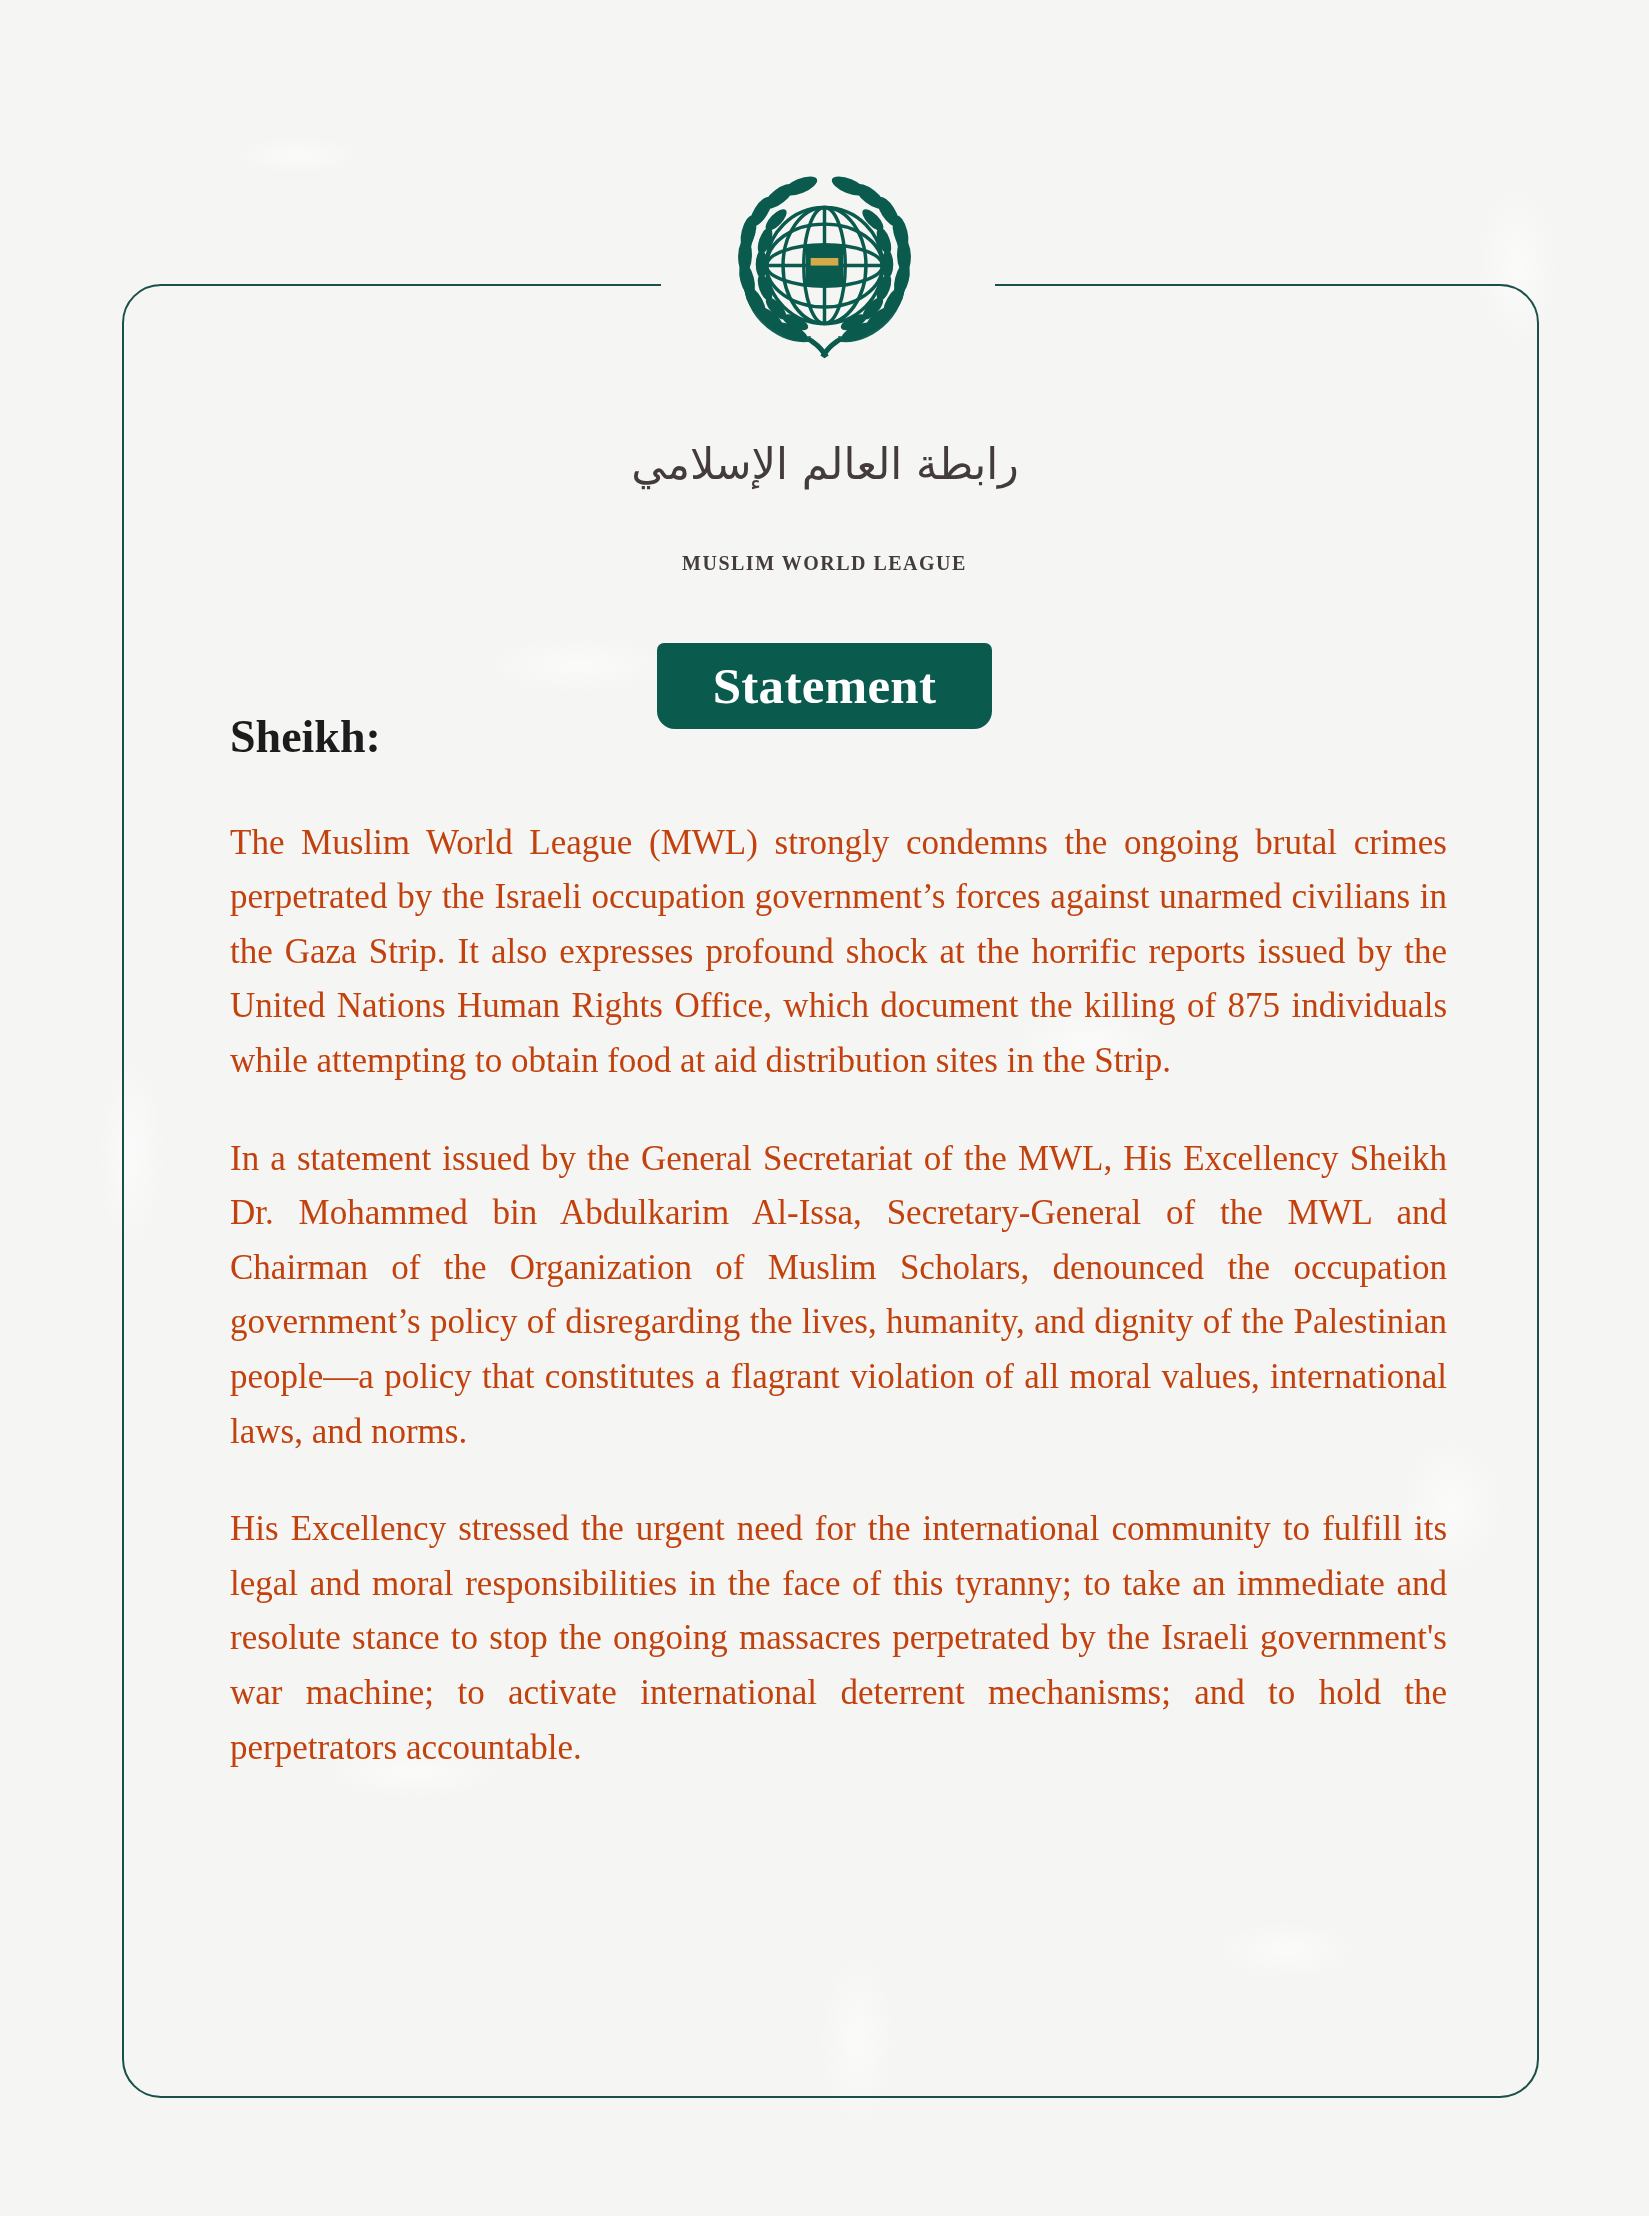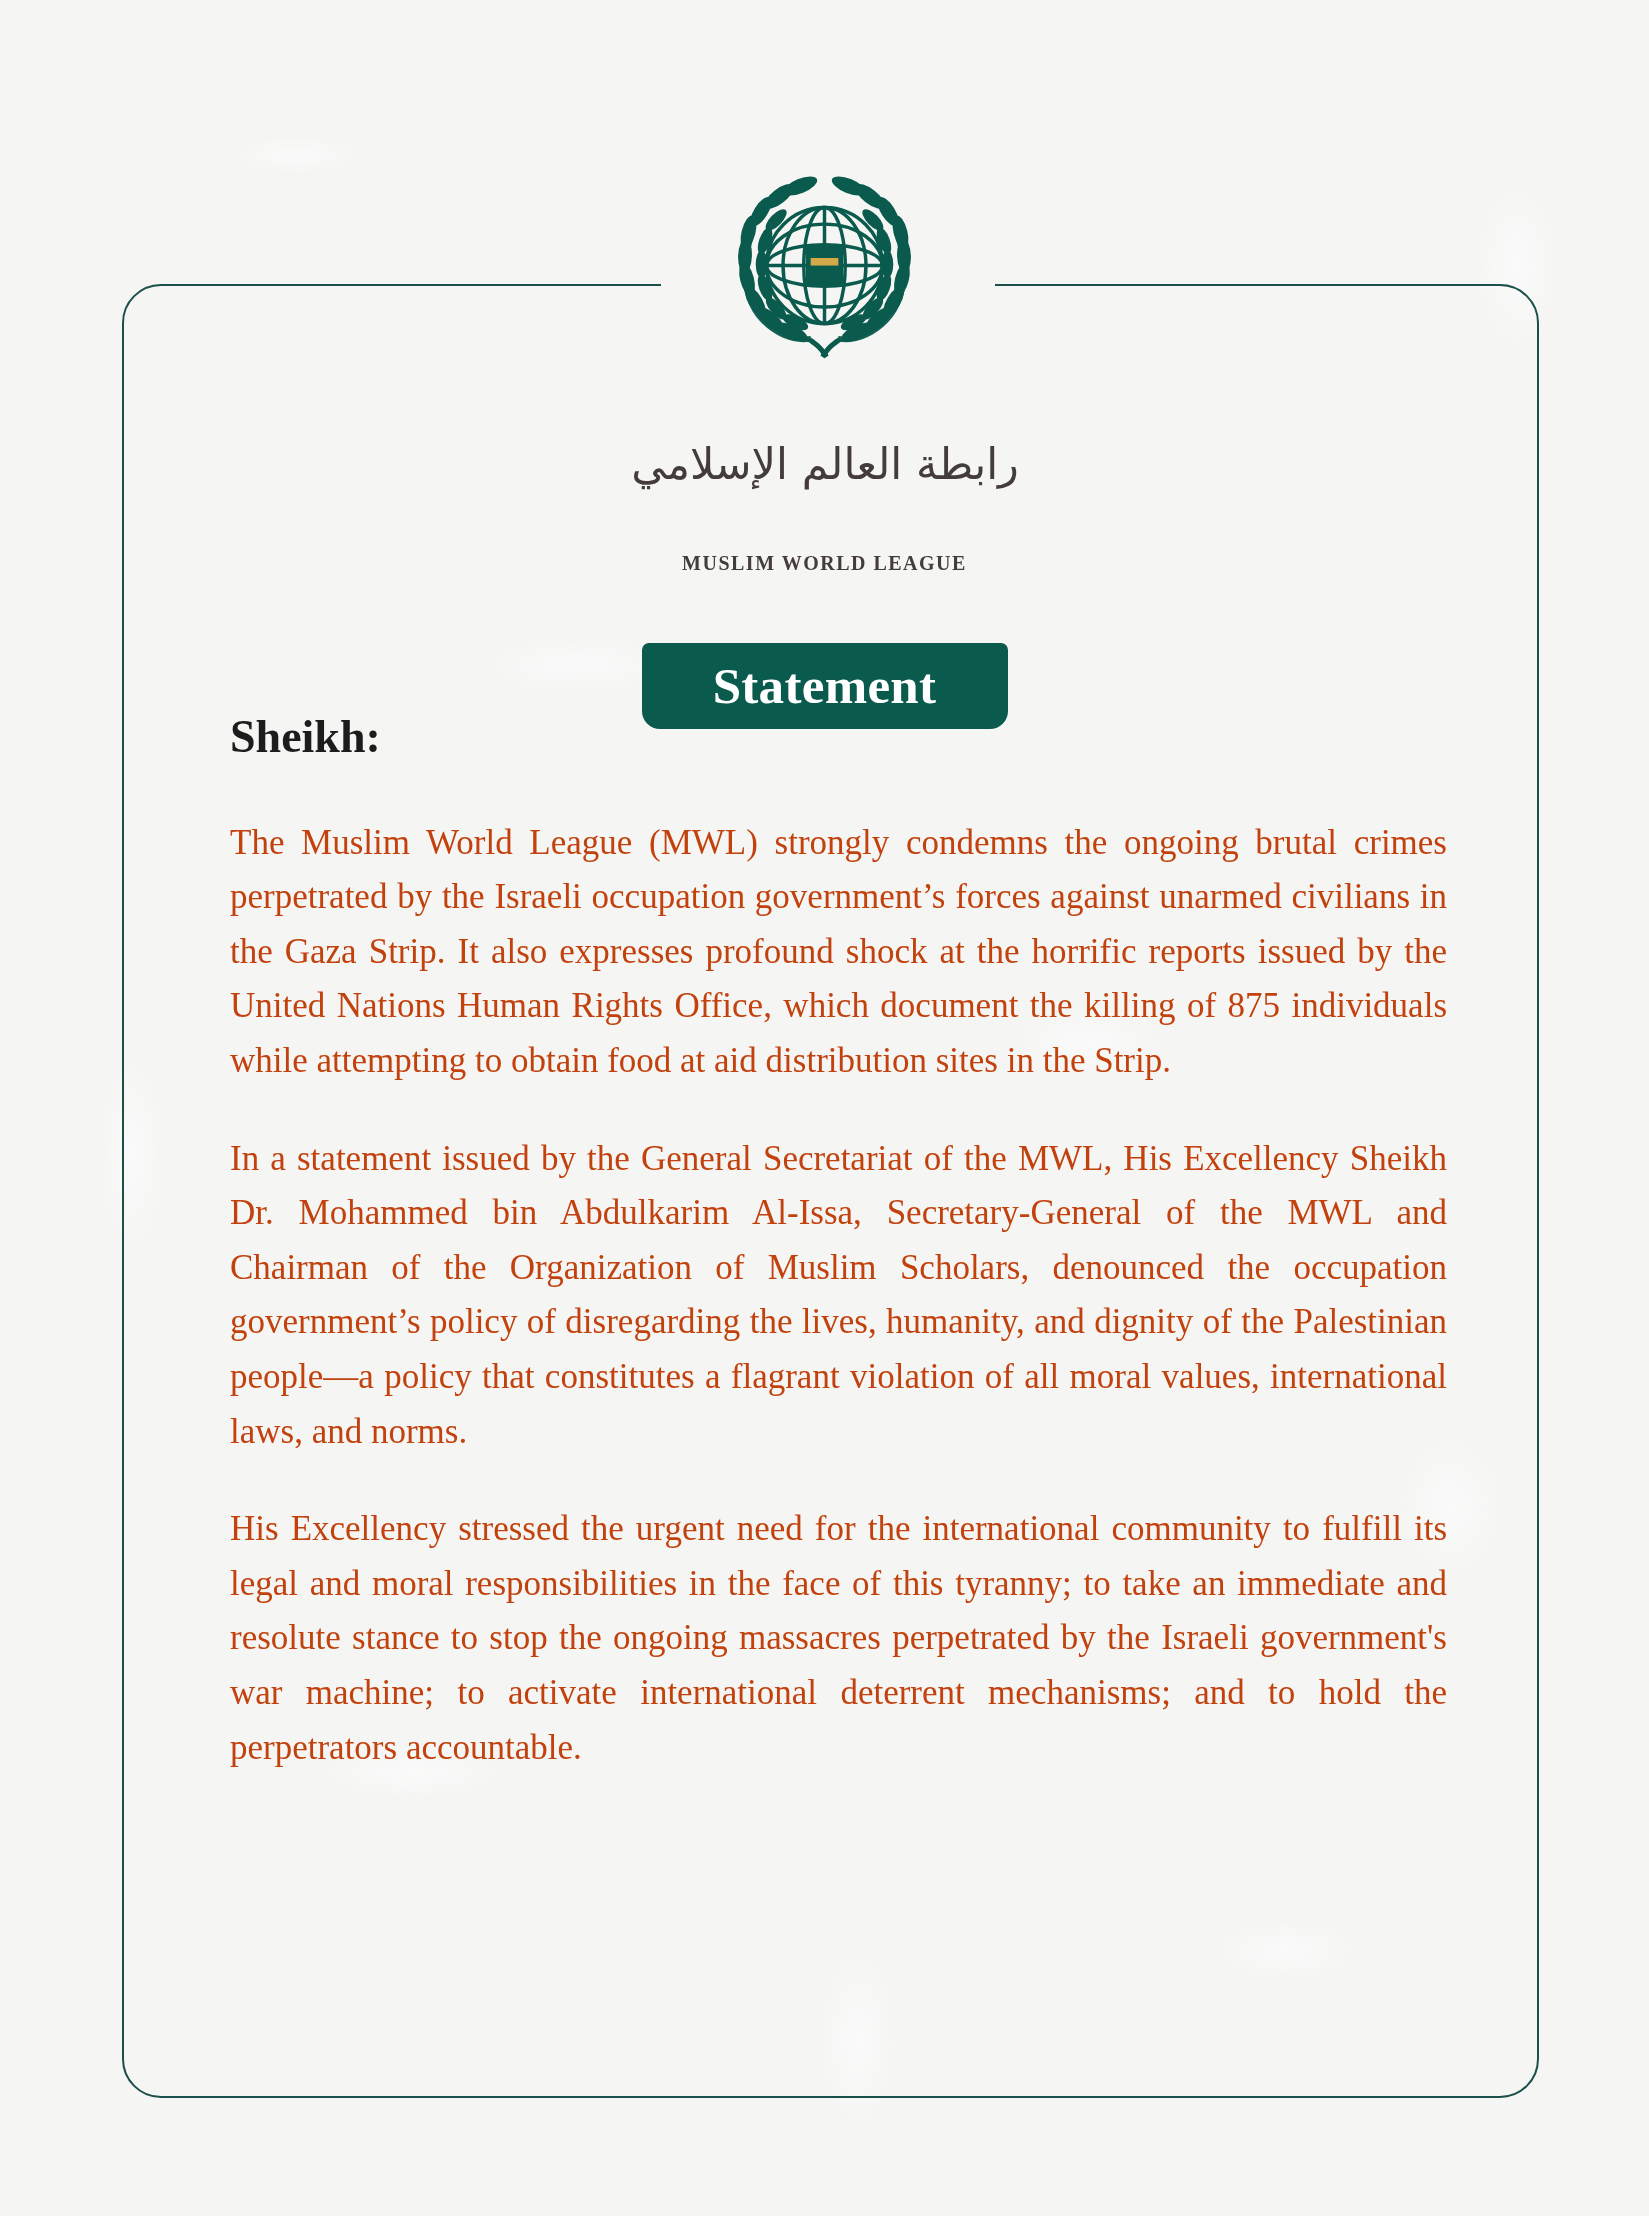--- a/index.html
+++ b/index.html
@@ -86,21 +86,21 @@
     font-family: "Liberation Serif", serif;
     font-weight: bold;
     font-size: 20px;
     letter-spacing: 1.5px;
     color: #443c3c;
     text-align: center;
   }
 
   .statement-badge {
     margin-top: 23.5px;
-    width: 366px;
+    width: 335px;
     height: 86px;
     background: #0a5a4d;
     border-radius: 7px 7px 18px 18px;
     display: flex;
     align-items: center;
     justify-content: center;
     font-family: "Liberation Serif", serif;
     font-weight: bold;
     font-size: 51px;
     color: #ffffff;

